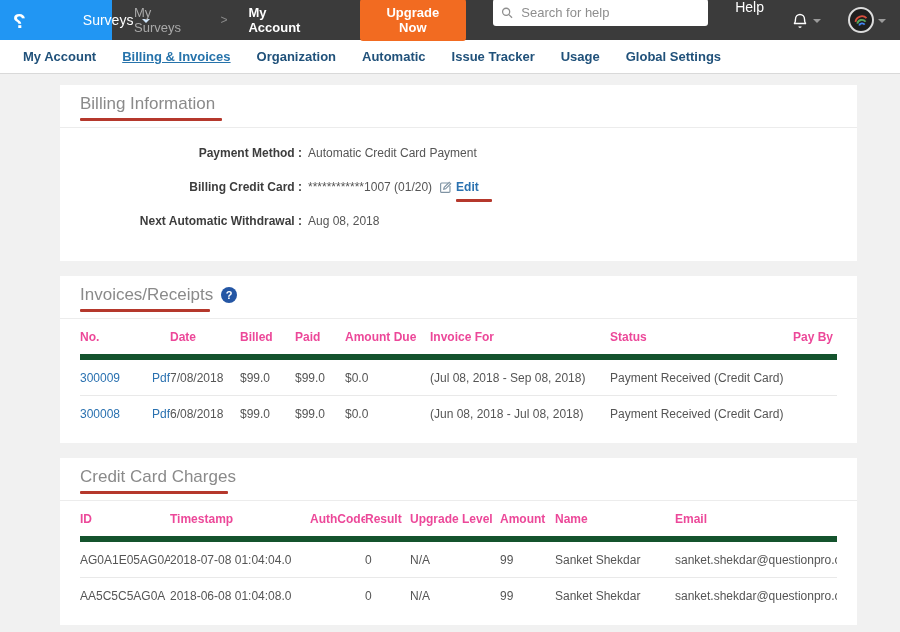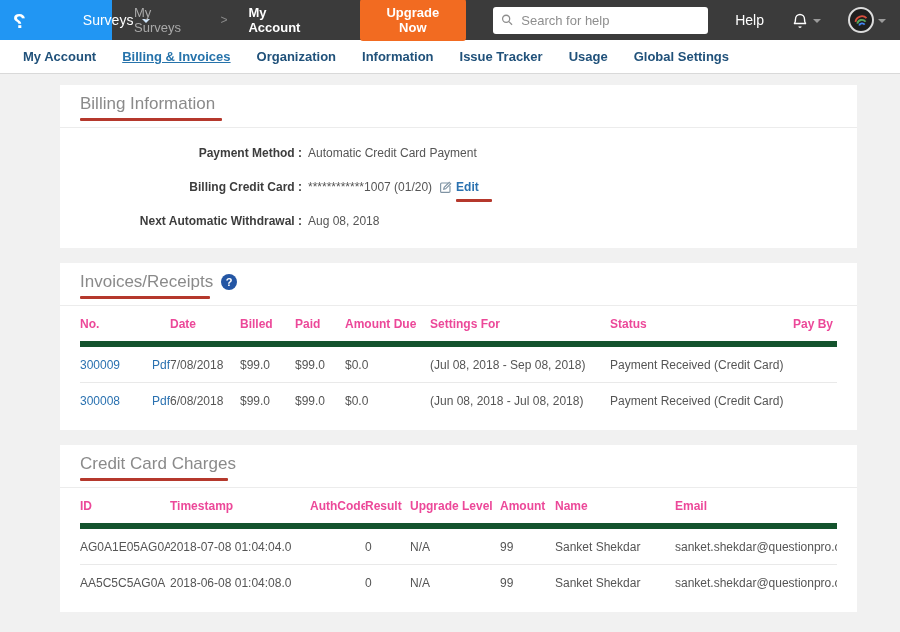--- a/index.html
+++ b/index.html
@@ -21,21 +21,21 @@
   .logo-glyph { color:#fff; font-size:21px; font-weight:700; transform:scaleX(-1); line-height:1; }
   .product-label { color:#fff; font-size:14px;margin-left:48px; }
   .caret-down { width:0; height:0; border-left:4px solid transparent; border-right:4px solid transparent; border-top:4px solid #cfe6fb; margin-top:1px; }
   .caret-gray { border-top-color:#9b9b9b; }
 
   .breadcrumb { margin-left:22px; font-size:13px; display:flex; align-items:center; gap:21px; }
   .crumb-link { color:#a9a9a9; cursor:pointer; }
   .crumb-sep { color:#8a8a8a; font-size:12px; }
   .crumb-current { color:#ffffff; font-weight:700; }
 
-  .topbar-right { margin-left:auto; display:flex; align-items:center; gap:27px; padding-right:14px;padding-left:41px; }
+  .topbar-right { margin-left:auto; display:flex; gap:27px; padding-right:14px;padding-left:41px; }
   .upgrade-btn {
     background:#f26b21; color:#fff; font-weight:700; font-size:13px;
     padding:6px 13px; border:none; border-radius:3px; cursor:pointer;
     font-family:inherit;
   }
   .search-box {
     background:#fff; border-radius:3px; height:27px; width:226px;
     display:flex; align-items:center; padding:0 8px; gap:6px;
   }
   .search-box input {
@@ -69,21 +69,21 @@
   .w-invoices { width:130px; }
   .w-charges { width:148px; }
 
   .help-icon {
     width:16px; height:16px; border-radius:50%; background:#2456a4; color:#fff;
     font-size:11px; font-weight:700; display:inline-flex; align-items:center;
     justify-content:center; cursor:pointer; flex-shrink:0;
   }
 
   
-  .billing-body { padding:8px 0 10px; }
+  .billing-body { padding:8px 0 23px; }
   .info-row { display:flex; align-items:center; height:34px; font-size:12px; }
   .info-label { width:242px; text-align:right; font-weight:700; color:#3d3d3d; flex-shrink:0; }
   .info-value { margin-left:6px; color:#555; display:flex; align-items:center; }
   .edit-wrap { position:relative; display:inline-flex; align-items:center; gap:4px; margin-left:7px; }
   .edit-link { color:#2a71b0; font-weight:700; font-size:12px; text-decoration:none; cursor:pointer; }
   .edit-underline { position:absolute; left:17px; bottom:-8px; width:36px; height:3px; background:#b5382c; border-radius:1px; }
 
   
   .data-table { width:757px; margin:0 20px; border-collapse:collapse; table-layout:fixed; font-size:12px; }
   .data-table th {
@@ -142,21 +142,21 @@
       </span>
       <span class="caret-down caret-gray"></span>
     </div>
   </div>
 </div>
 
 <div class="nav">
   <a class="nav-tab">My Account</a>
   <a class="nav-tab active">Billing &amp; Invoices</a>
   <a class="nav-tab">Organization</a>
-  <a class="nav-tab">Information</a>
+  <a class="nav-tab">Automatic</a>
   <a class="nav-tab">Issue Tracker</a>
   <a class="nav-tab">Usage</a>
   <a class="nav-tab">Global Settings</a>
 </div>
 
 <div class="main">
 
   <div class="panel">
     <div class="panel-head">
       <span class="panel-title">Billing Information</span>
@@ -207,21 +207,21 @@
           <col style="width:180px">
           <col style="width:47px">
       </colgroup>
       <thead>
         <tr>
           <th>No.</th>
           <th>Date</th>
           <th>Billed</th>
           <th>Paid</th>
           <th>Amount Due</th>
-          <th>Settings For</th>
+          <th>Invoice For</th>
           <th>Status</th>
           <th class="col-right">Pay By</th>
         </tr>
       </thead>
       <tbody>
         <tr>
           <td>
             <span class="invoice-no">
               <a class="blue-link">300009</a>
               <svg width="12" height="14" viewBox="0 0 14 16" fill="none" stroke="#2a71b0" stroke-width="1.3">

